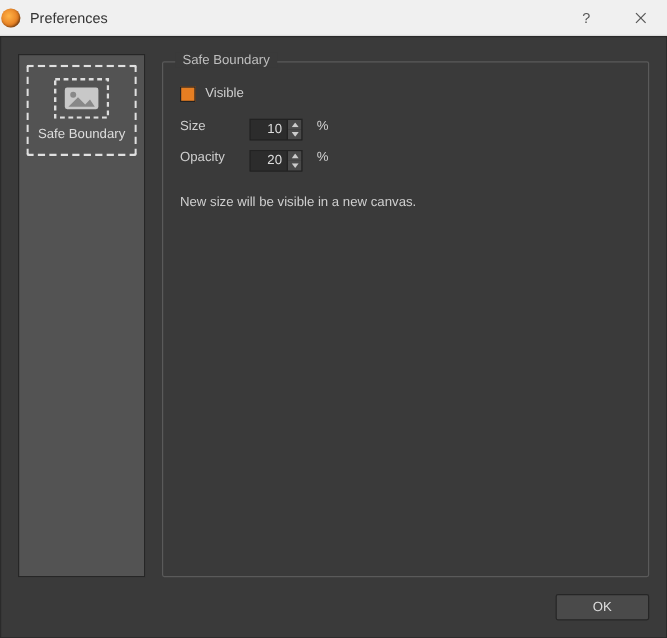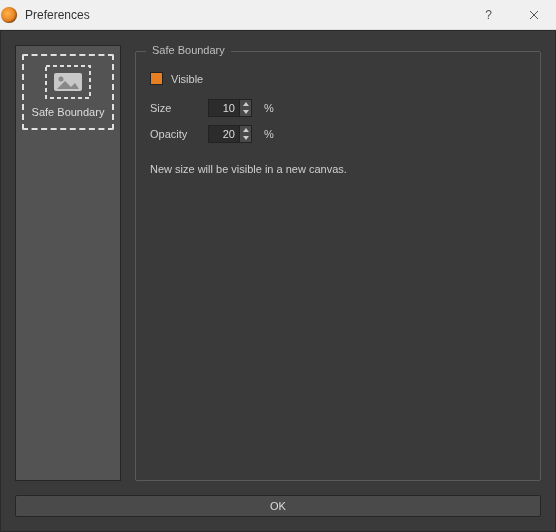--- a/index.html
+++ b/index.html
@@ -38,41 +38,41 @@
   .side-icon { width: 48px; height: 36px; display: flex; align-items: center; justify-content: center; }
   
   .panel {
     flex: 1; border: 1px solid #5a5a5a; border-radius: 2px; padding: 14px 14px;
     position: relative; margin-top: 6px;
   }
   .panel-title {
     position: absolute; top: -8px; left: 10px; background: #3a3a3a;
     padding: 0 6px; font-size: 11px; color: #bfbfbf;
   }
-  .row { display: flex; align-items: center; gap: 8px; font-size: 11px; color: #cfcfcf; margin-bottom: 8px; }
+  .row { display: flex; gap: 8px; font-size: 11px; color: #cfcfcf; margin-bottom: 8px; }
   .checkbox {
     width: 13px; height: 13px; background: #e67e22; border: 1px solid #222;
   }
   .label-col { width: 50px; font-size: 11px; color: #cfcfcf; }
   .spin {
     display: flex; align-items: stretch; height: 18px; border: 1px solid #222;
     background: #2c2c2c;
   }
   .spin input {
     width: 30px; background: #2c2c2c; border: none; color: #ddd;
     font-size: 11px; text-align: right; padding: 0 4px; outline: none;
   }
   .spin-btns { display: flex; flex-direction: column; width: 12px; border-left: 1px solid #222; }
   .spin-btn { flex: 1; display: flex; align-items: center; justify-content: center; background: #4a4a4a; }
   .spin-btn svg { width: 6px; height: 4px; }
   .unit { font-size: 11px; color: #cfcfcf; margin-left: 4px; }
   .note { font-size: 11px; color: #cfcfcf; margin-top: 20px; }
   
   .footer {
-    display: flex; justify-content: flex-end; gap: 22px; padding: 8px 14px 14px; flex-direction: column;
+    display: flex; justify-content: flex-end; gap: 22px; padding: 8px 14px 14px;
   }
   .btn {
     min-width: 78px; height: 22px; background: #4a4a4a; border: 1px solid #262626;
     color: #ddd; font-size: 11px; display: flex; align-items: center; justify-content: center;
     border-radius: 2px;
   }
 </style>
 </head>
 <body>
 

